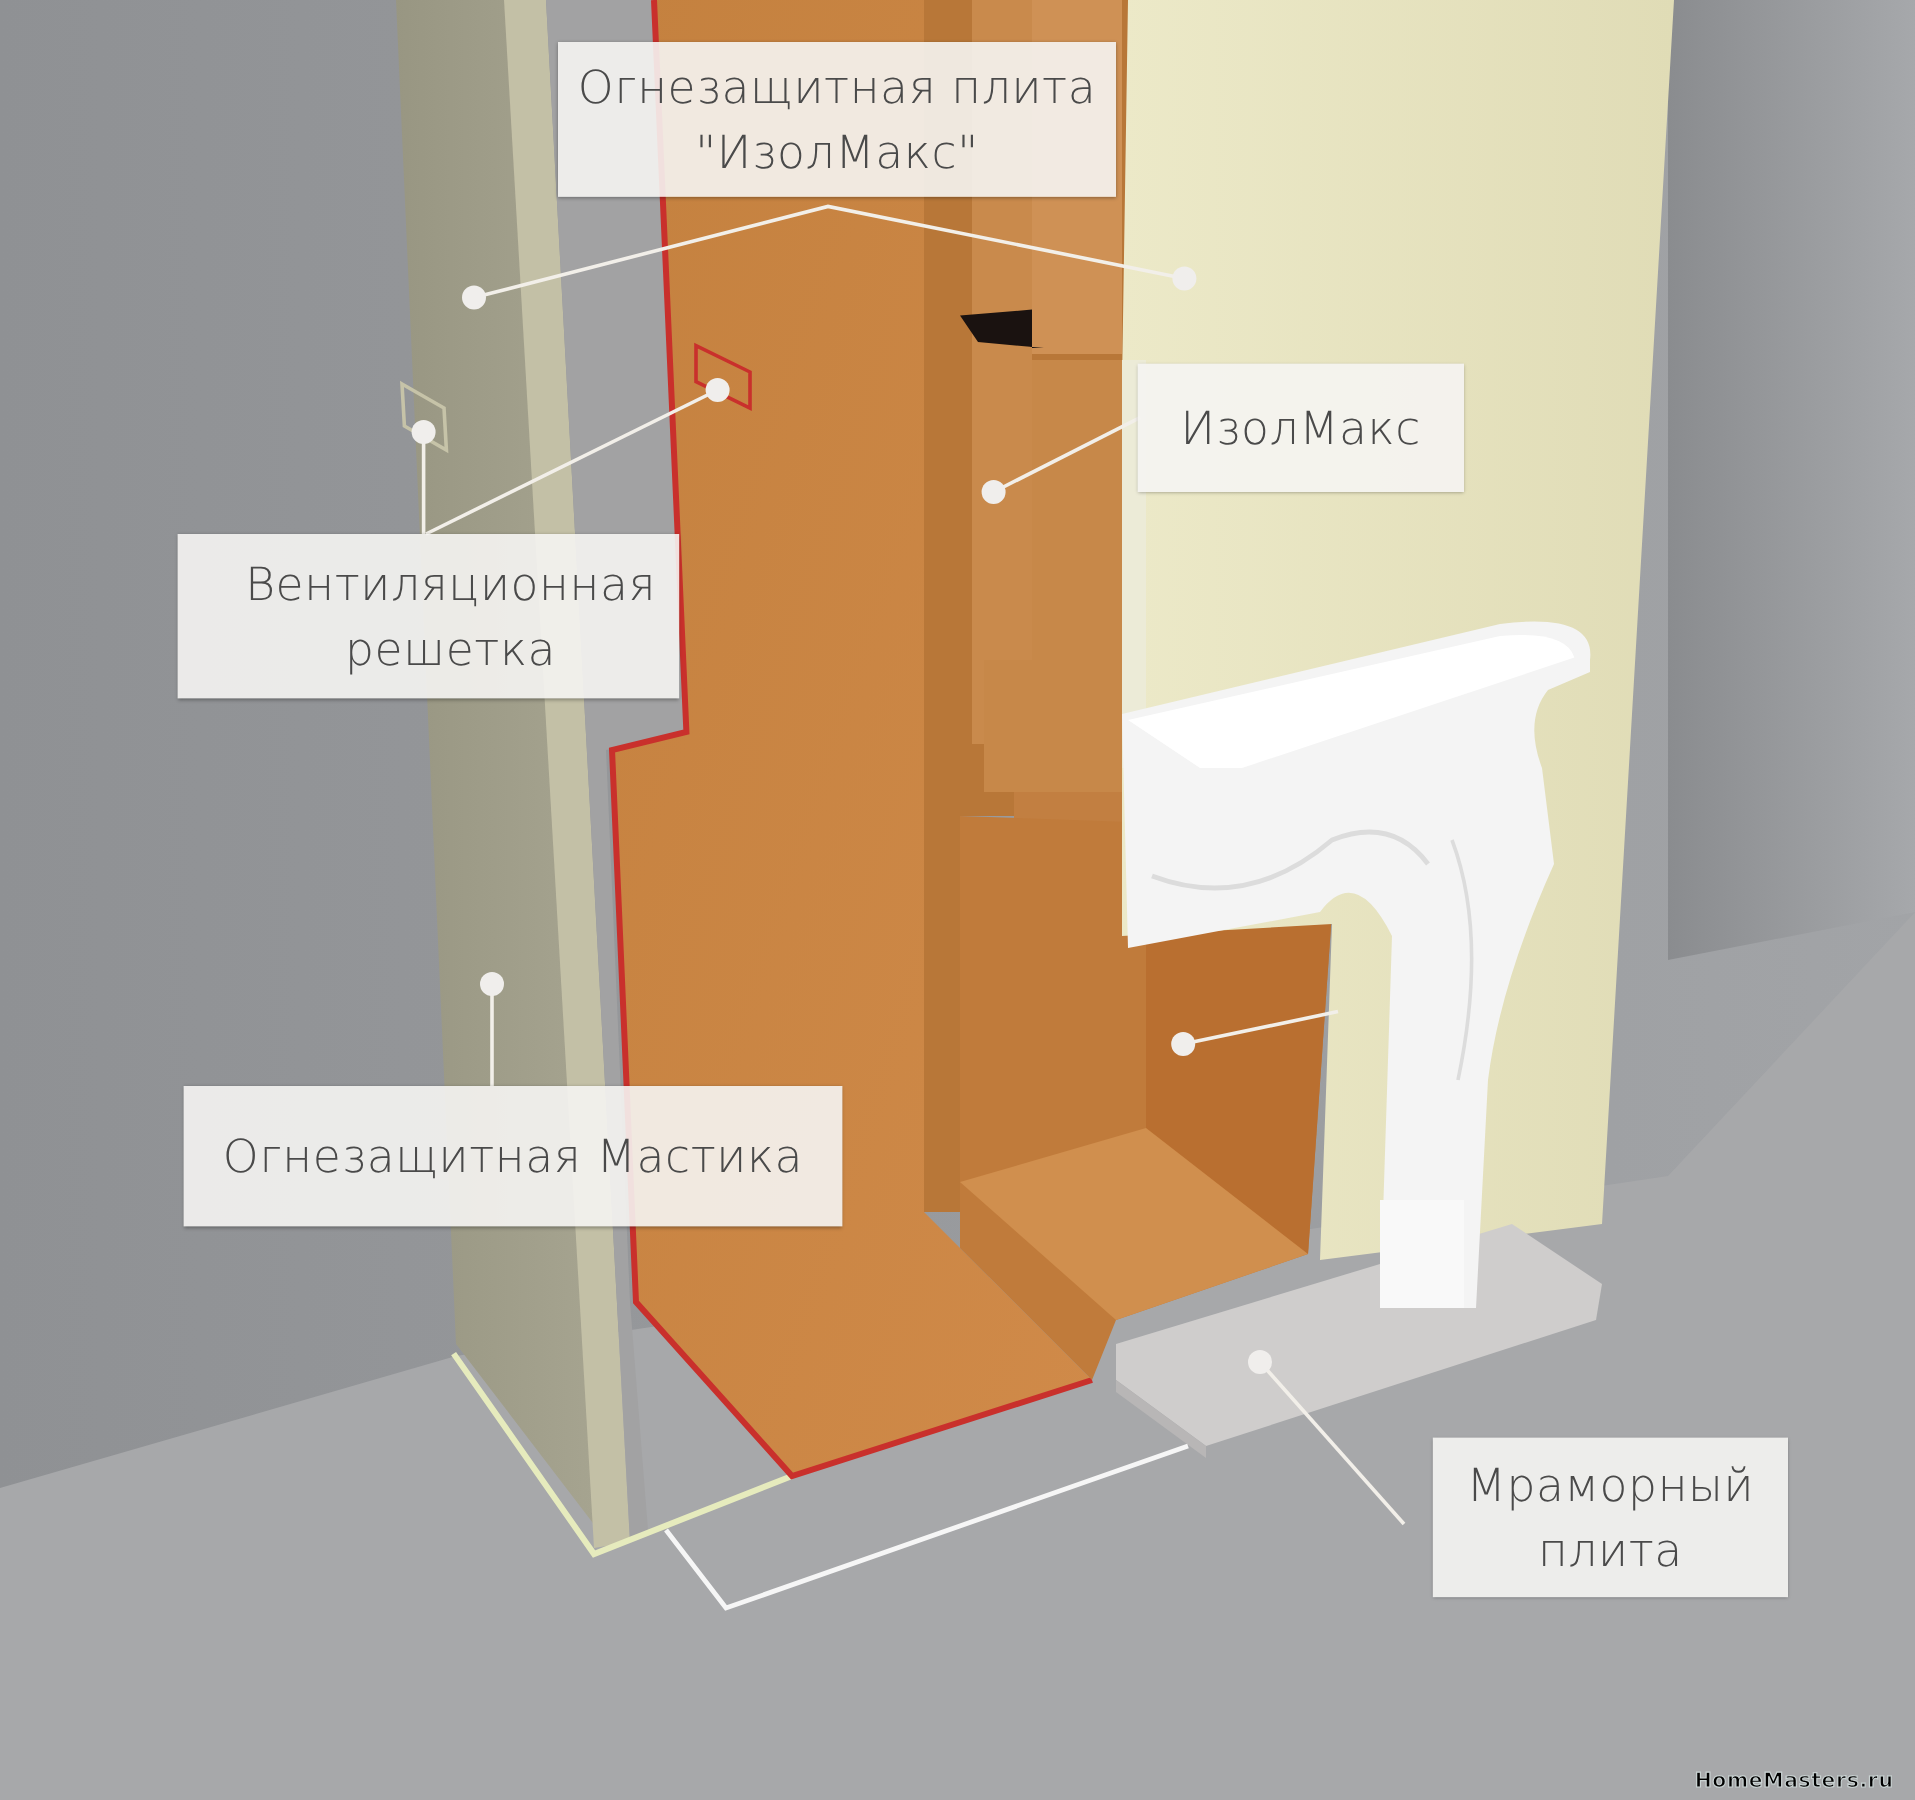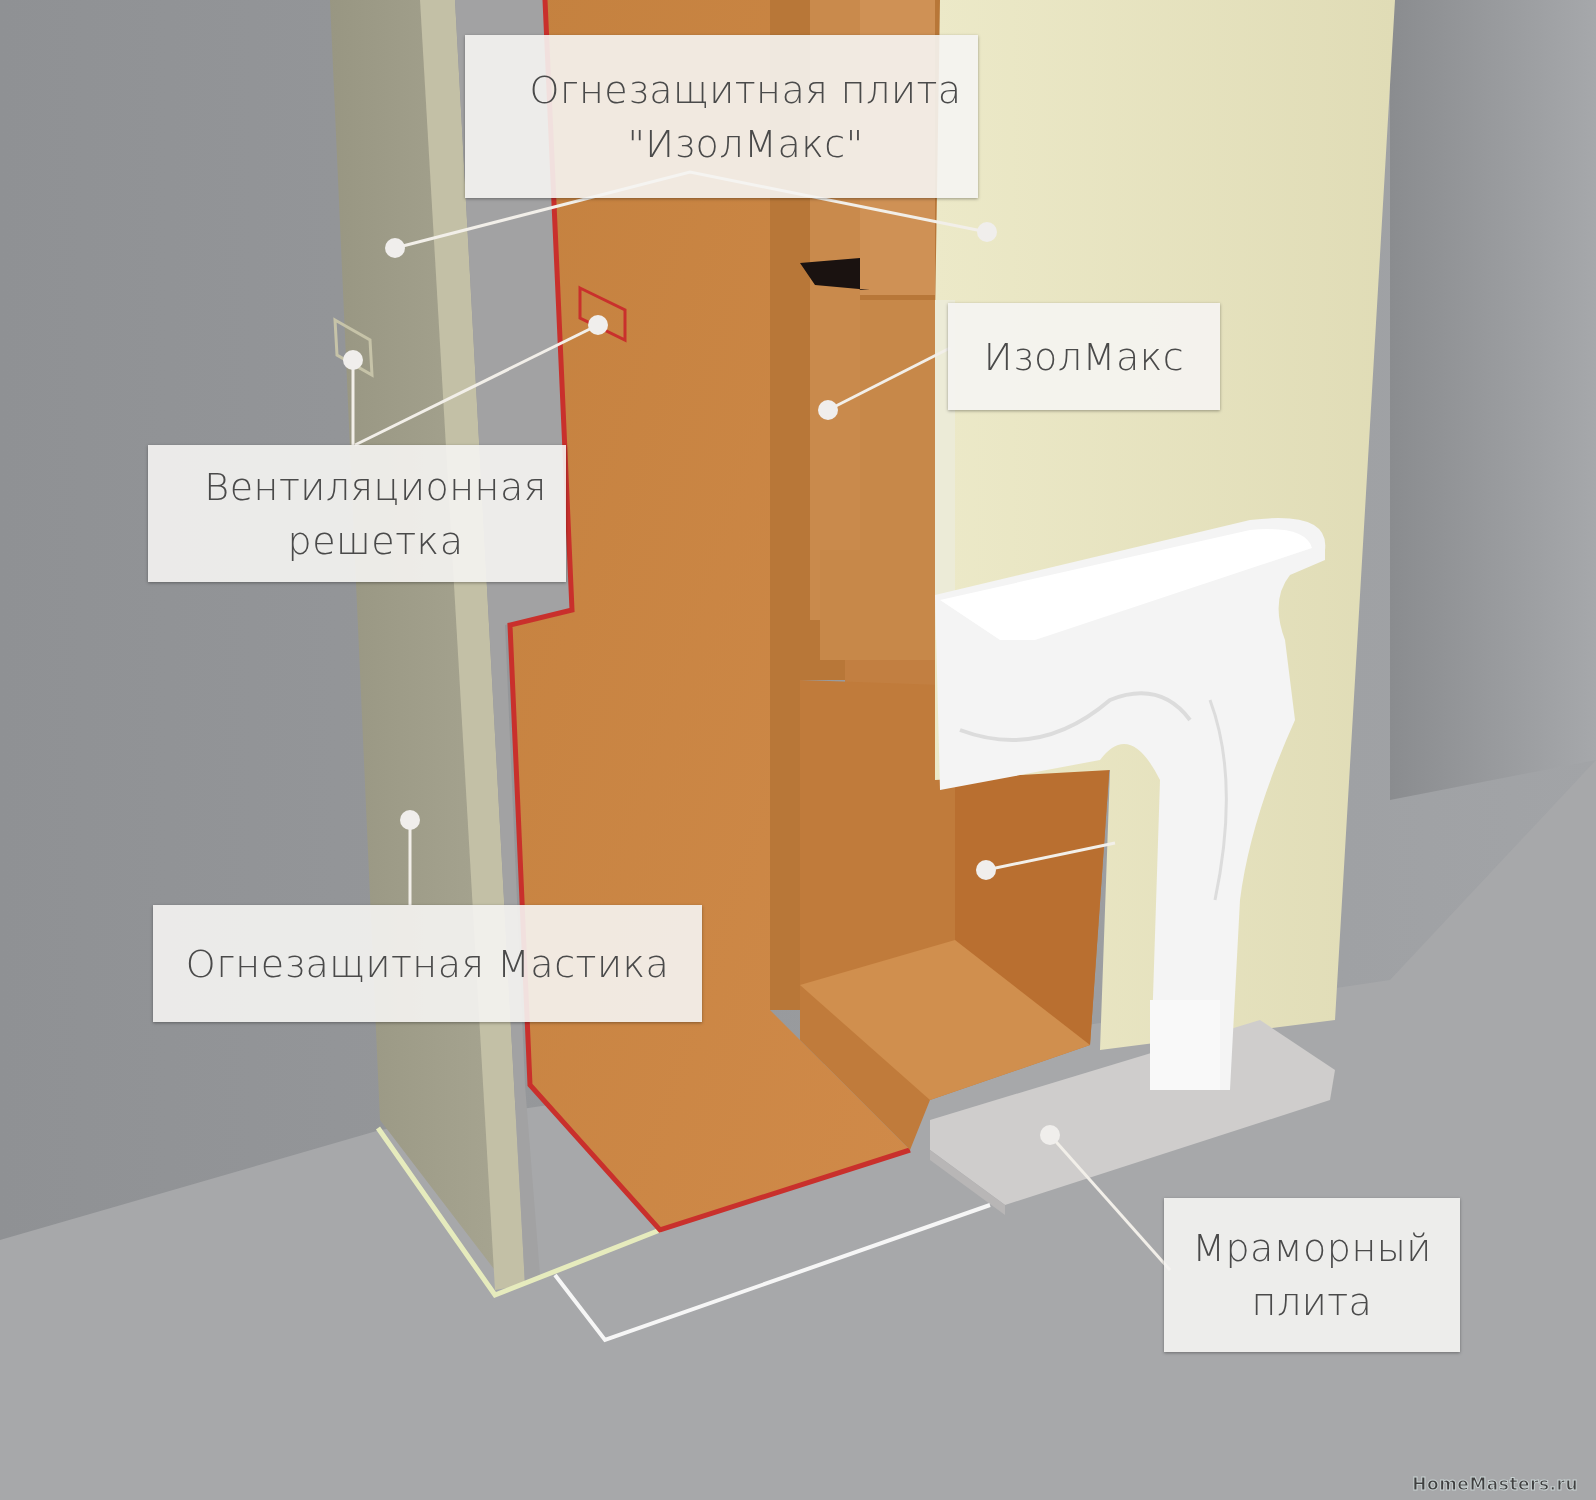--- a/index.html
+++ b/index.html
@@ -10,21 +10,21 @@
     position:absolute; background:rgba(245,244,242,0.90);
     box-shadow:0 1px 3px rgba(0,0,0,0.35);
     color:#4a4a4a; font-family:"DejaVu Sans", sans-serif; font-weight:300;
     font-size:38px; line-height:54px; text-align:center;
     display:flex; flex-direction:column; justify-content:center; align-items:center;
     letter-spacing:0.5px;
   }
   .label span { display:block; }
   .watermark {
     position:absolute; right:18px; bottom:6px; font-family:"DejaVu Sans", sans-serif;
-    font-weight:bold; font-size:17px; color:#404040;
+    font-weight:bold; font-size:17px; color:#000000;
     -webkit-text-stroke:1px #c9d2d2; letter-spacing:0.5px;
   }
 </style>
 </head>
 <body>
 
 <div class="stage">
   <svg class="scene" width="1596" height="1500" viewBox="0 0 1596 1500">
     <defs>
       <linearGradient id="wallL" x1="0" y1="0" x2="1" y2="0">
@@ -109,38 +109,38 @@
       <circle cx="987" cy="232" r="10"></circle>
       <circle cx="828" cy="410" r="10"></circle>
       <circle cx="353" cy="360" r="10"></circle>
       <circle cx="598" cy="325" r="10"></circle>
       <circle cx="986" cy="870" r="10"></circle>
       <circle cx="410" cy="820" r="10"></circle>
       <circle cx="1050" cy="1135" r="10"></circle>
     </g>
   </svg>
 
-  <div class="label" style="left:465px; top:35px; width:465px; height:163px;padding-left:48px;">
+  <div class="label" style="left:465px; top:35px; width:465px; height:129px;">
     <span>Огнезащитная плита</span>
     <span>"ИзолМакс"</span>
   </div>
 
   <div class="label" style="left:948px; top:303px; width:272px; height:107px;">
     <span>ИзолМакс</span>
   </div>
 
   <div class="label" style="left:148px; top:445px; width:381px; height:137px;padding-left:37px;">
     <span>Вентиляционная</span>
     <span>решетка</span>
   </div>
 
 
   <div class="label" style="left:153px; top:905px; width:549px; height:117px;">
     <span>Огнезащитная Мастика</span>
   </div>
 
-  <div class="label" style="left:1164px; top:1198px; width:296px; height:154px;">
+  <div class="label" style="left:1194px; top:1198px; width:296px; height:133px;">
     <span>Мраморный</span>
     <span>плита</span>
   </div>
 
   <div class="watermark">HomeMasters.ru</div>
 </div>
 
 </body></html>

